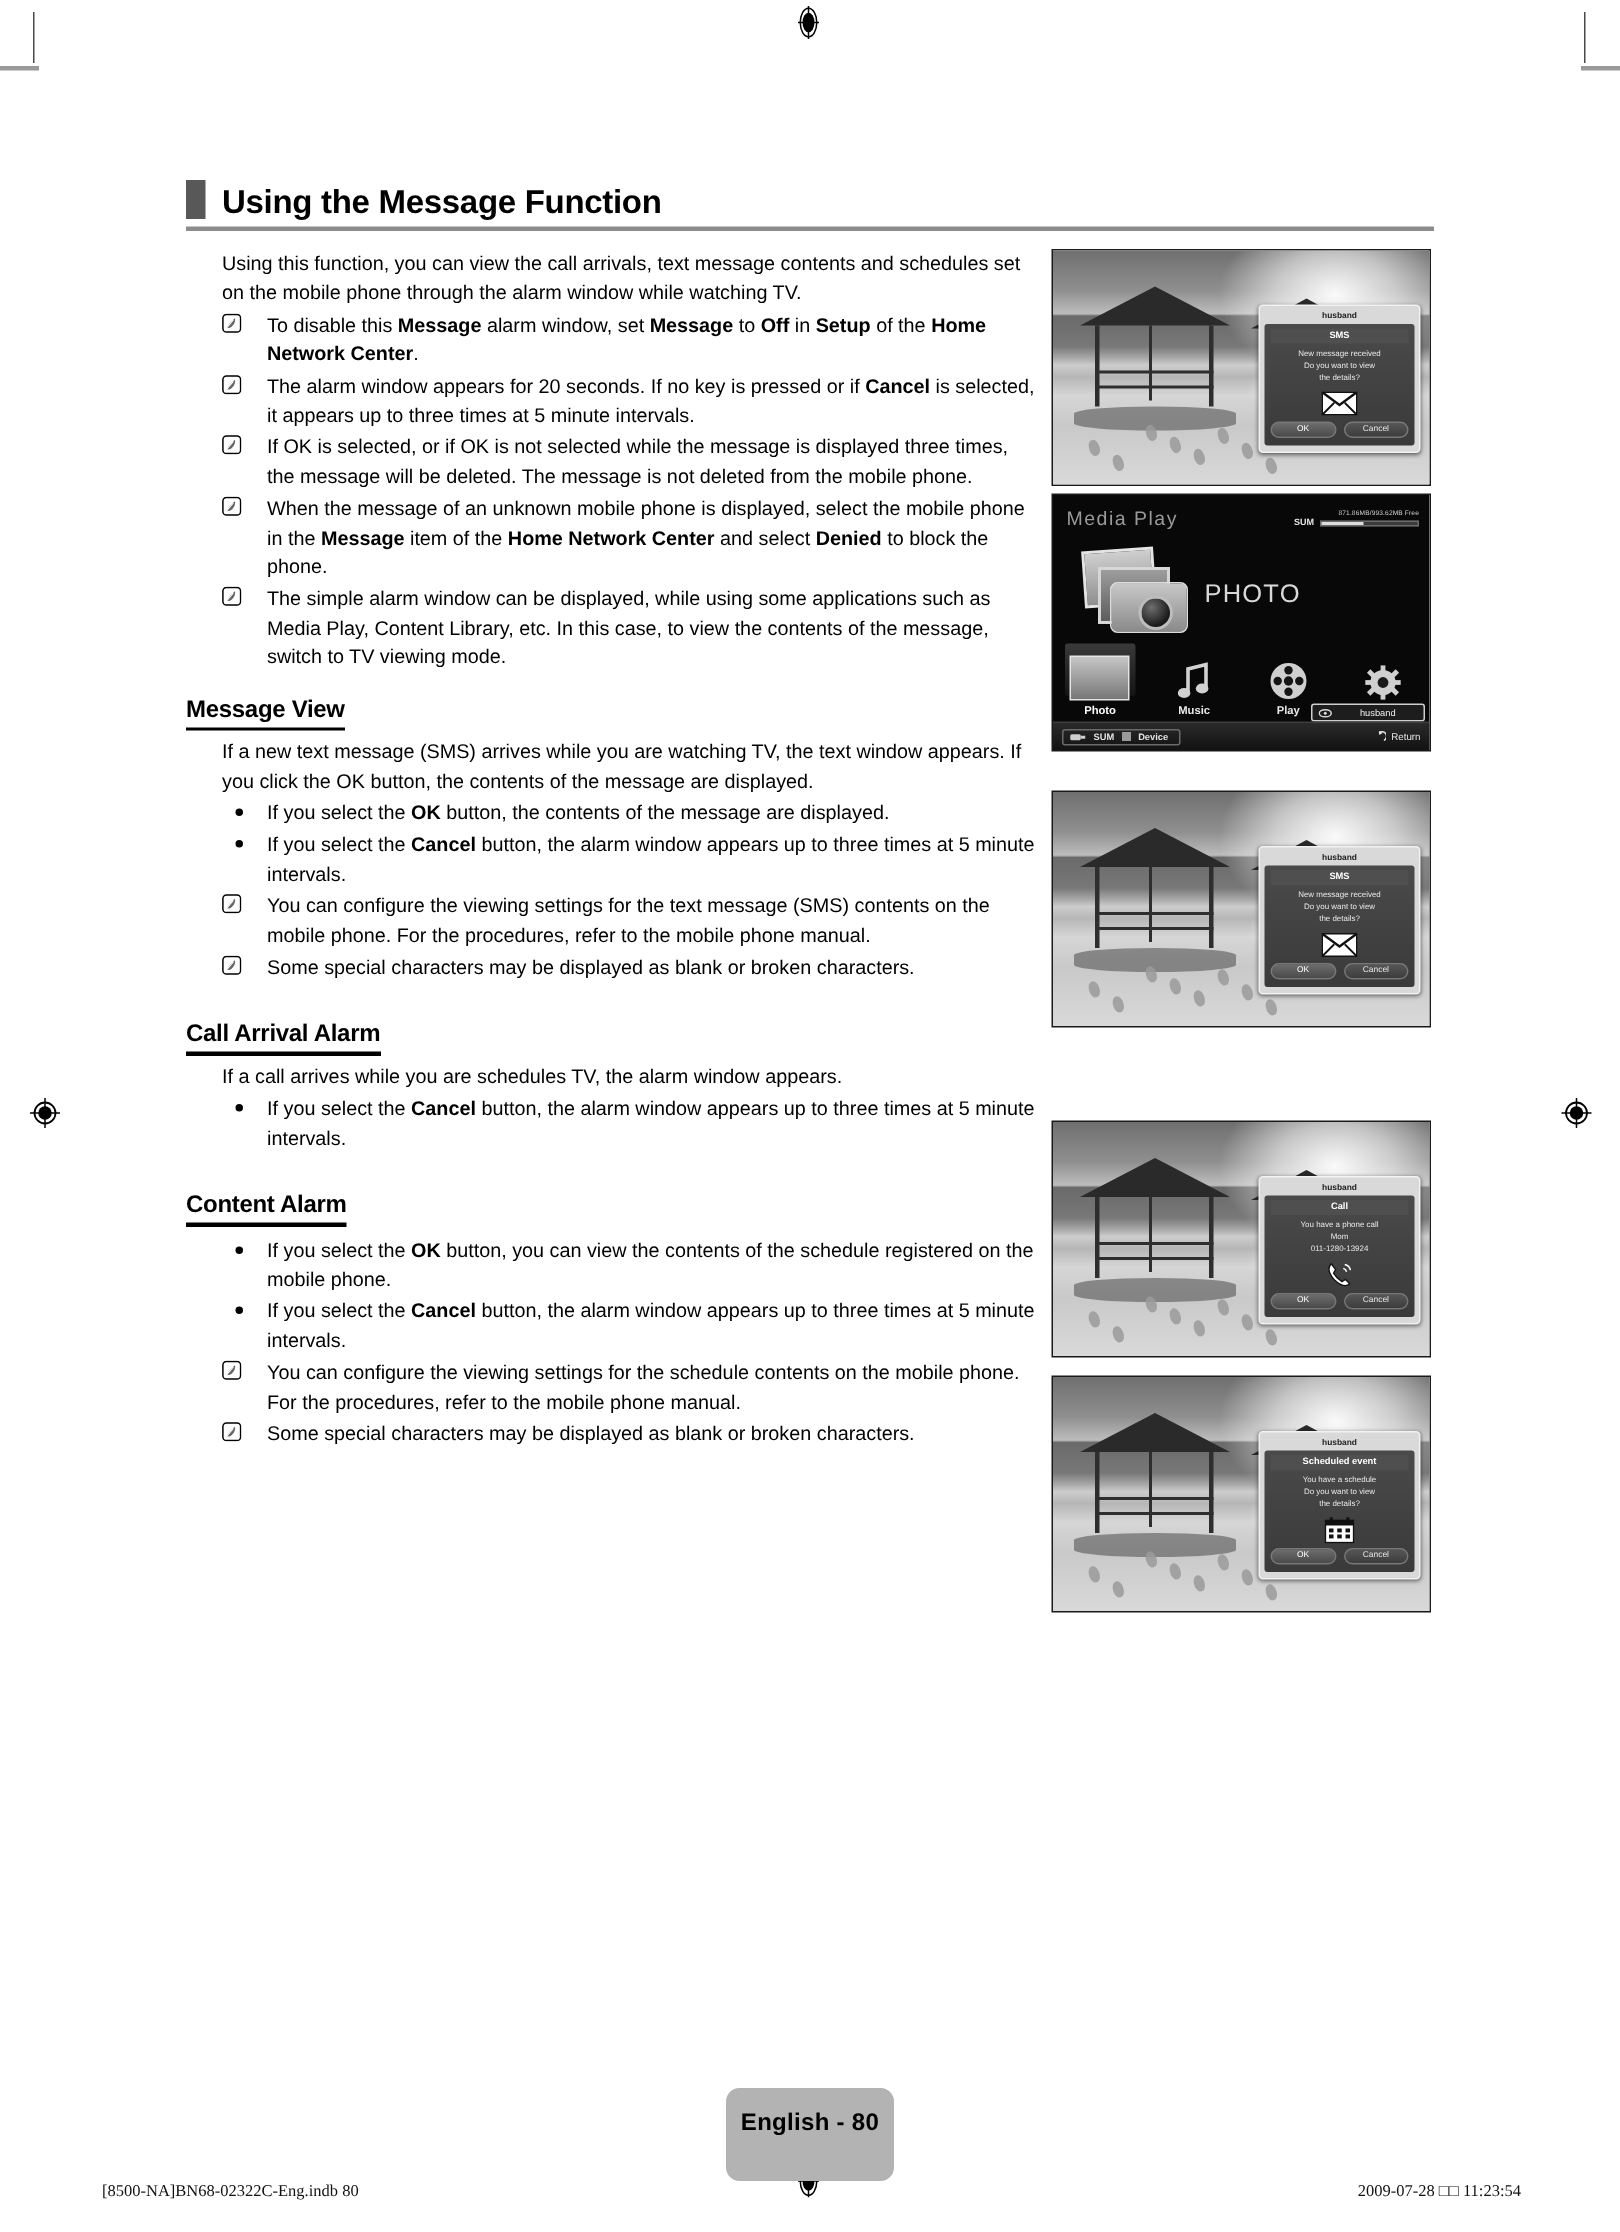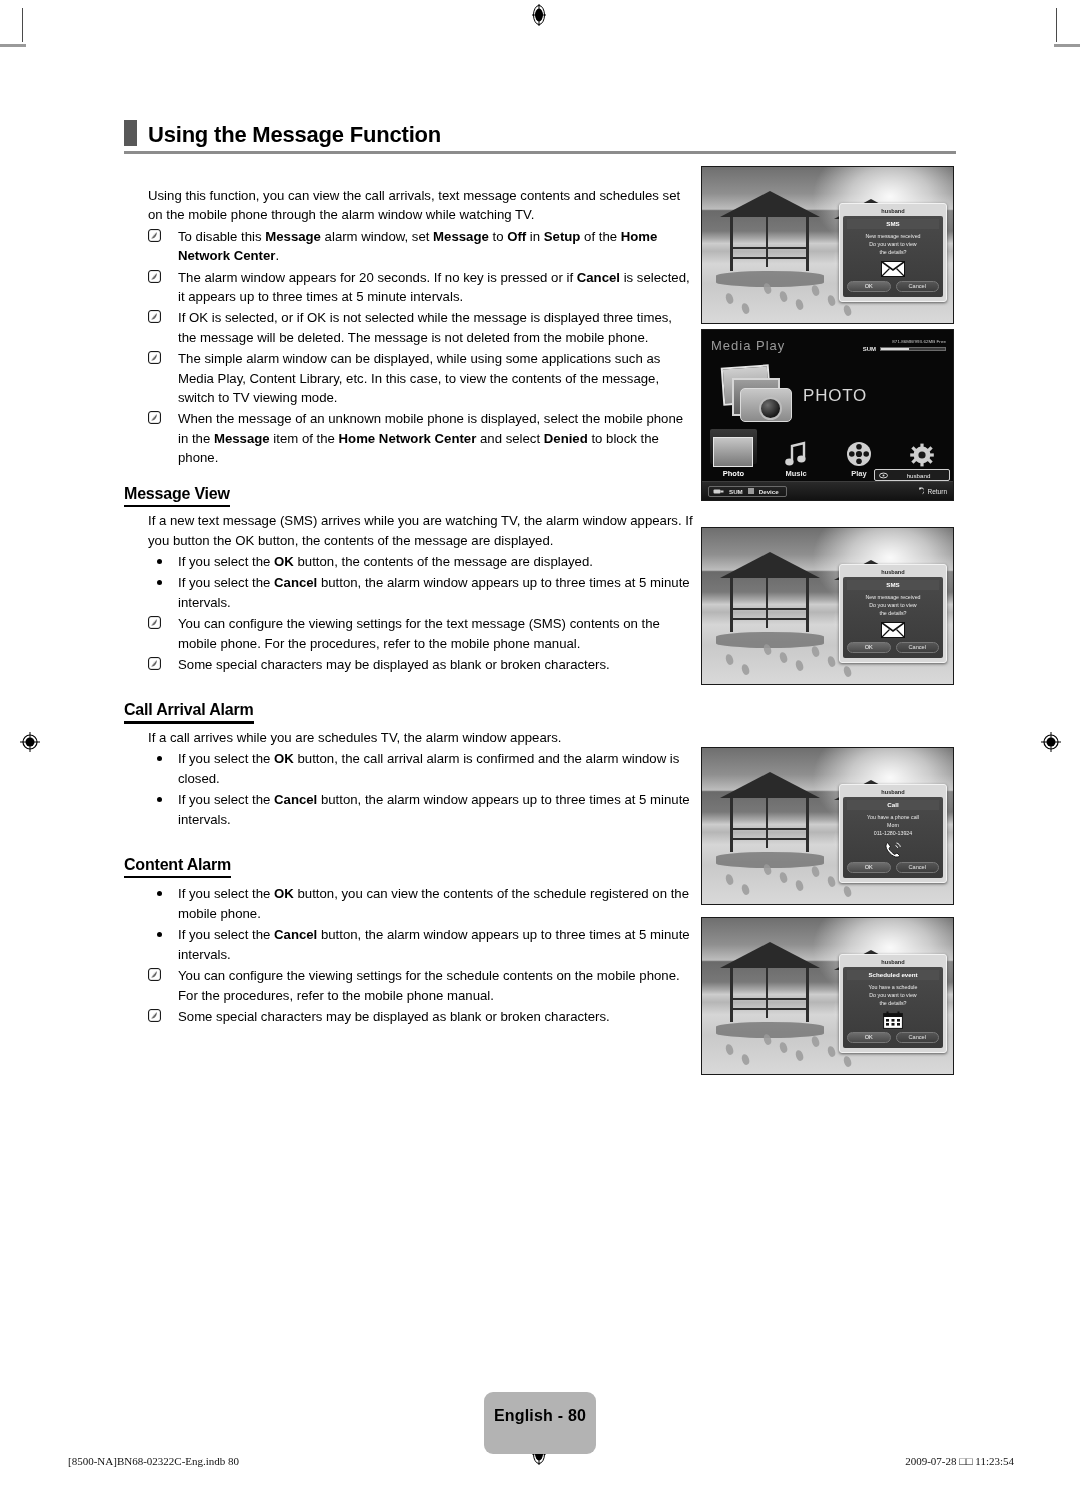--- a/index.html
+++ b/index.html
@@ -42,21 +42,21 @@
   }
   .heading-title {
     font-size:22px; font-weight:bold; line-height:1.05;
     letter-spacing:-0.2px; white-space:nowrap;
   }
   .heading-rule {
     margin-top:5px; height:3px; background:#8c8c8c; width:832px;
   }
 
   
-  .col { position:absolute; left:148px; top:166px; width:545px;margin-top:20px; }
+  .col { position:absolute; left:148px; top:166px; width:545px; }
   .para {
     font-size:13.2px; line-height:1.47; text-align:left;
     margin:0 0 1px 0;
   }
   .item { display:flex; margin-top:2px; }
   .item .marker {
     flex:0 0 auto; width:30px; display:flex; justify-content:flex-start;
     padding-top:2px;
   }
   .item .body { flex:1 1 auto; font-size:13.2px; line-height:1.47; }
@@ -348,41 +348,41 @@
     </div>
 
     <div class="item">
       <span class="marker">
         <svg class="note-ico" width="13" height="13" viewBox="0 0 13 13">
           <rect x="0.6" y="0.6" width="11.8" height="11.8" rx="2.4" fill="none" stroke="#000" stroke-width="1"></rect>
           <path d="M3.2 9.4 C4.6 7.2 6.4 4.6 8.6 3.2 C9.2 4.8 8.2 7.4 6.4 8.8 C5.4 9.6 4.1 9.8 3.2 9.4 Z" fill="#666"></path>
           <line x1="3.2" y1="9.4" x2="7.6" y2="4.2" stroke="#fff" stroke-width="0.7"></line>
         </svg>
       </span>
-      <span class="body"><span>The simple alarm window can be displayed, while using some applications such as Media Play, Content Library, etc. In this case, to view the contents of the message, switch to TV viewing mode.</span></span>
+      <span class="body"><span>When the message of an unknown mobile phone is displayed, select the mobile phone in the <b>Message</b> item of the <b>Home Network Center</b> and select <b>Denied</b> to block the phone.</span></span>
     </div>
 
     <div class="item">
       <span class="marker">
         <svg class="note-ico" width="13" height="13" viewBox="0 0 13 13">
           <rect x="0.6" y="0.6" width="11.8" height="11.8" rx="2.4" fill="none" stroke="#000" stroke-width="1"></rect>
           <path d="M3.2 9.4 C4.6 7.2 6.4 4.6 8.6 3.2 C9.2 4.8 8.2 7.4 6.4 8.8 C5.4 9.6 4.1 9.8 3.2 9.4 Z" fill="#666"></path>
           <line x1="3.2" y1="9.4" x2="7.6" y2="4.2" stroke="#fff" stroke-width="0.7"></line>
         </svg>
       </span>
-      <span class="body"><span>When the message of an unknown mobile phone is displayed, select the mobile phone in the <b>Message</b> item of the <b>Home Network Center</b> and select <b>Denied</b> to block the phone.</span></span>
+      <span class="body"><span>The simple alarm window can be displayed, while using some applications such as Media Play, Content Library, etc. In this case, to view the contents of the message, switch to TV viewing mode.</span></span>
     </div>
 
     
     <div class="subhead">
       <span class="subhead-txt">Message View</span>
       <div class="subhead-rule"></div>
     </div>
     <div class="block">
-      <p class="para">If a new text message (SMS) arrives while you are watching TV, the alarm window appears. If you button the OK button, the contents of the message are displayed.</p>
+      <p class="para">If a new text message (SMS) arrives while you are watching TV, the text window appears. If you click the OK button, the contents of the message are displayed.</p>
 
       <div class="item">
         <span class="marker">
             <i class="dot"></i>
           </span>
         <span class="body"><span>If you select the <b>OK</b> button, the contents of the message are displayed.</span></span>
       </div>
       <div class="item">
         <span class="marker">
             <i class="dot"></i>
@@ -411,26 +411,20 @@
       </div>
     </div>
 
     
     <div class="subhead" style="margin-top:27px;">
       <span class="subhead-txt">Call Arrival Alarm</span>
       <div class="subhead-rule"></div>
     </div>
     <div class="block">
       <p class="para">If a call arrives while you are schedules TV, the alarm window appears.</p>
-      <div class="item">
-        <span class="marker">
-            <i class="dot"></i>
-          </span>
-        <span class="body"><span>If you select the <b>OK</b> button, the call arrival alarm is confirmed and the alarm window is closed.</span></span>
-      </div>
       <div class="item">
         <span class="marker">
             <i class="dot"></i>
           </span>
         <span class="body"><span>If you select the <b>Cancel</b> button, the alarm window appears up to three times at 5 minute intervals.</span></span>
       </div>
     </div>
 
     
     <div class="subhead" style="margin-top:27px;">

